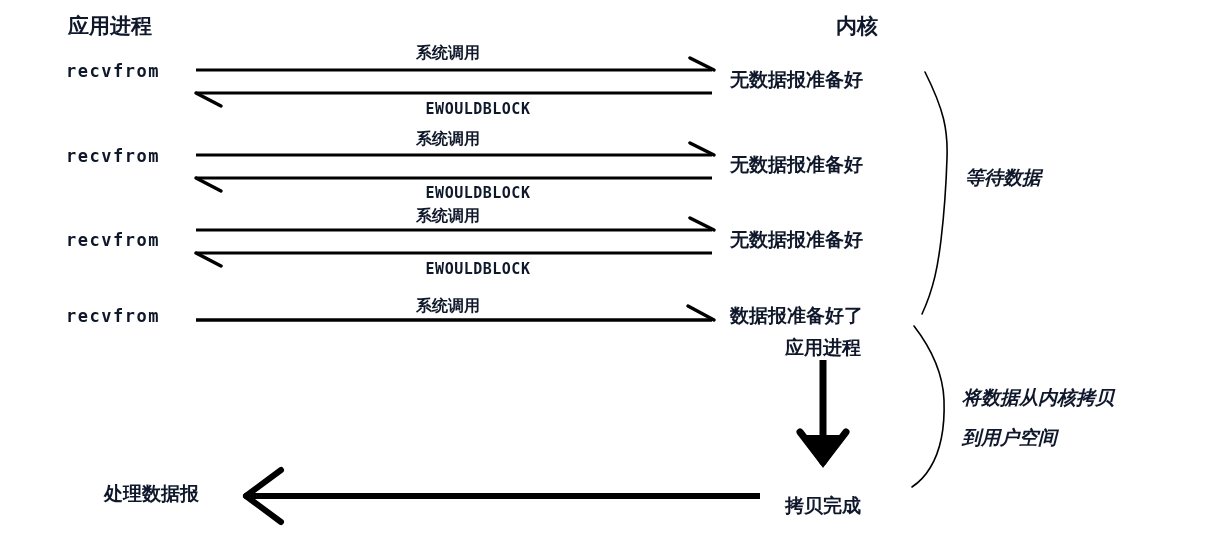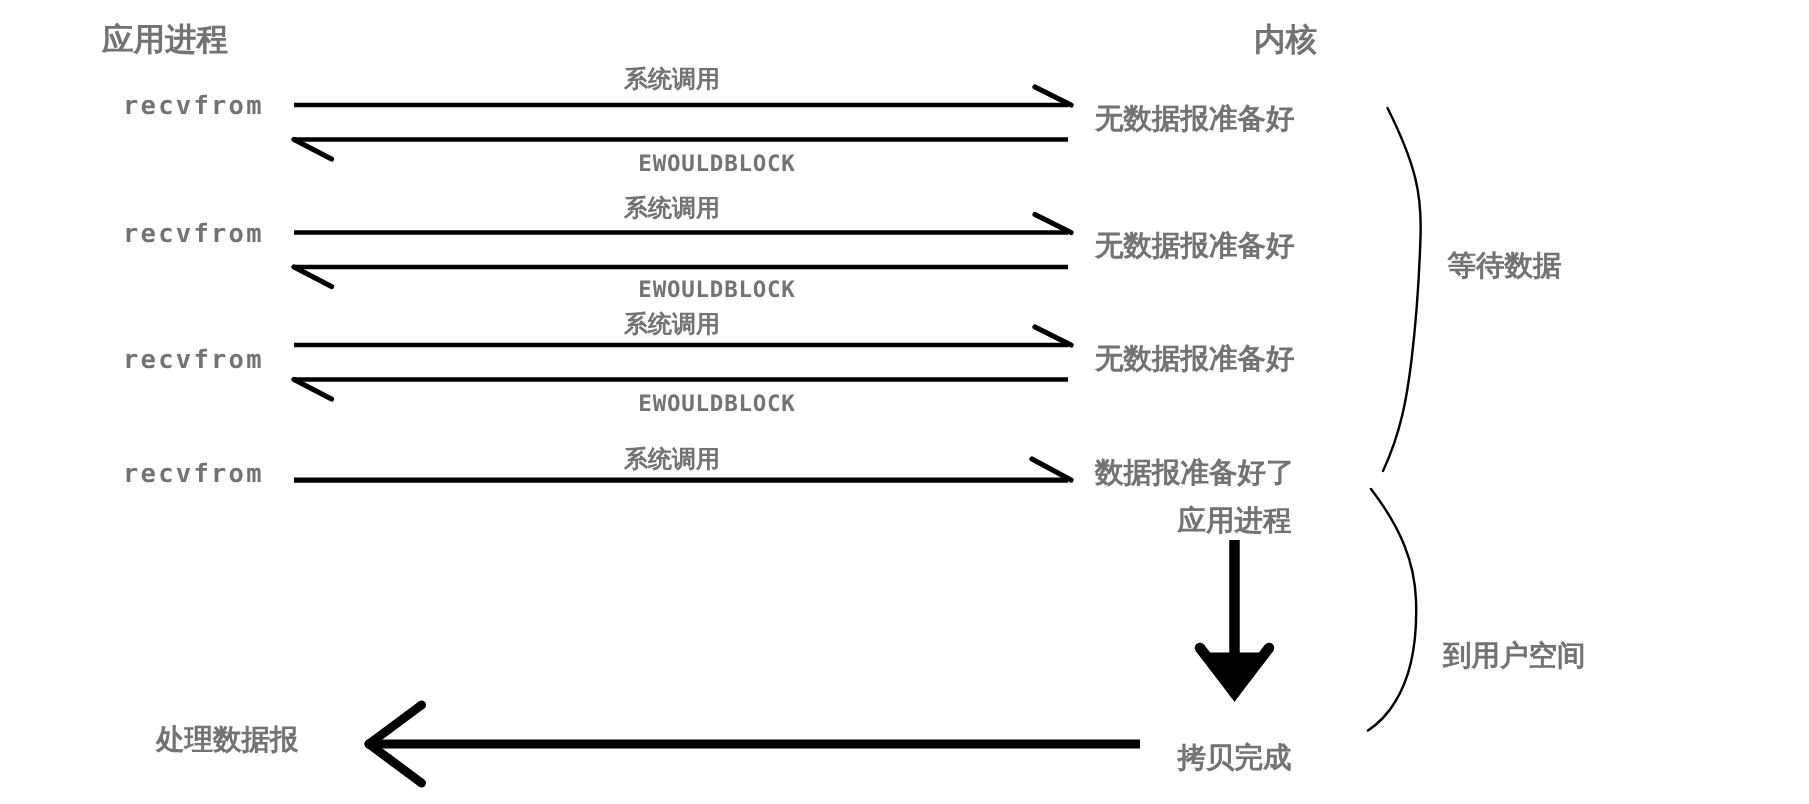--- a/index.html
+++ b/index.html
@@ -10,45 +10,45 @@
   #diagram {
     position: relative;
     width: 1206px;
     height: 536px;
     background: #ffffff;
     overflow: hidden;
     font-family: "Liberation Sans", "DejaVu Sans", sans-serif;
   }
   .txt {
     position: absolute;
-    color: #737373;
+    color: #0f172a;
     white-space: nowrap;
     line-height: 1.0;
   }
   .cjk {
     font-family: "DejaVu Sans", "Liberation Sans", sans-serif;
     font-weight: bold;
   }
   .mono {
     font-family: "DejaVu Sans Mono", "Liberation Mono", monospace;
     font-weight: bold;
     letter-spacing: 1.5px;
   }
   .hdr {
     font-size: 21px;
   }
   .kern-label {
     font-size: 19px;
   }
   .annot {
     font-size: 19px;
+    font-style: italic;
   }
   .proc-label {
     font-size: 17px;
-    margin-left: 16px;
   }
   .edge-label-cjk {
     font-size: 16px;
   }
   .edge-label-mono {
     font-size: 15px;
     letter-spacing: 0.5px;
     margin-left: 36px;
   }
   svg.layer {
@@ -163,16 +163,17 @@
   <div class="txt cjk kern-label" style="left:730px; top:306px;">数据报准备好了</div>
 
   <div class="txt cjk kern-label centered" style="left:823px; top:338px;">应用进程</div>
 
   <div class="txt cjk kern-label centered" style="left:823px; top:496px;">拷贝完成</div>
 
   <div class="txt cjk kern-label" style="left:104px; top:484px;">处理数据报</div>
 
   <div class="txt cjk annot" style="left:965px; top:168px;">等待数据</div>
 
+  <div class="txt cjk annot" style="left:962px; top:388px;">将数据从内核拷贝</div>
 
   <div class="txt cjk annot" style="left:962px; top:428px;">到用户空间</div>
 
 </div>
 
 </body></html>

